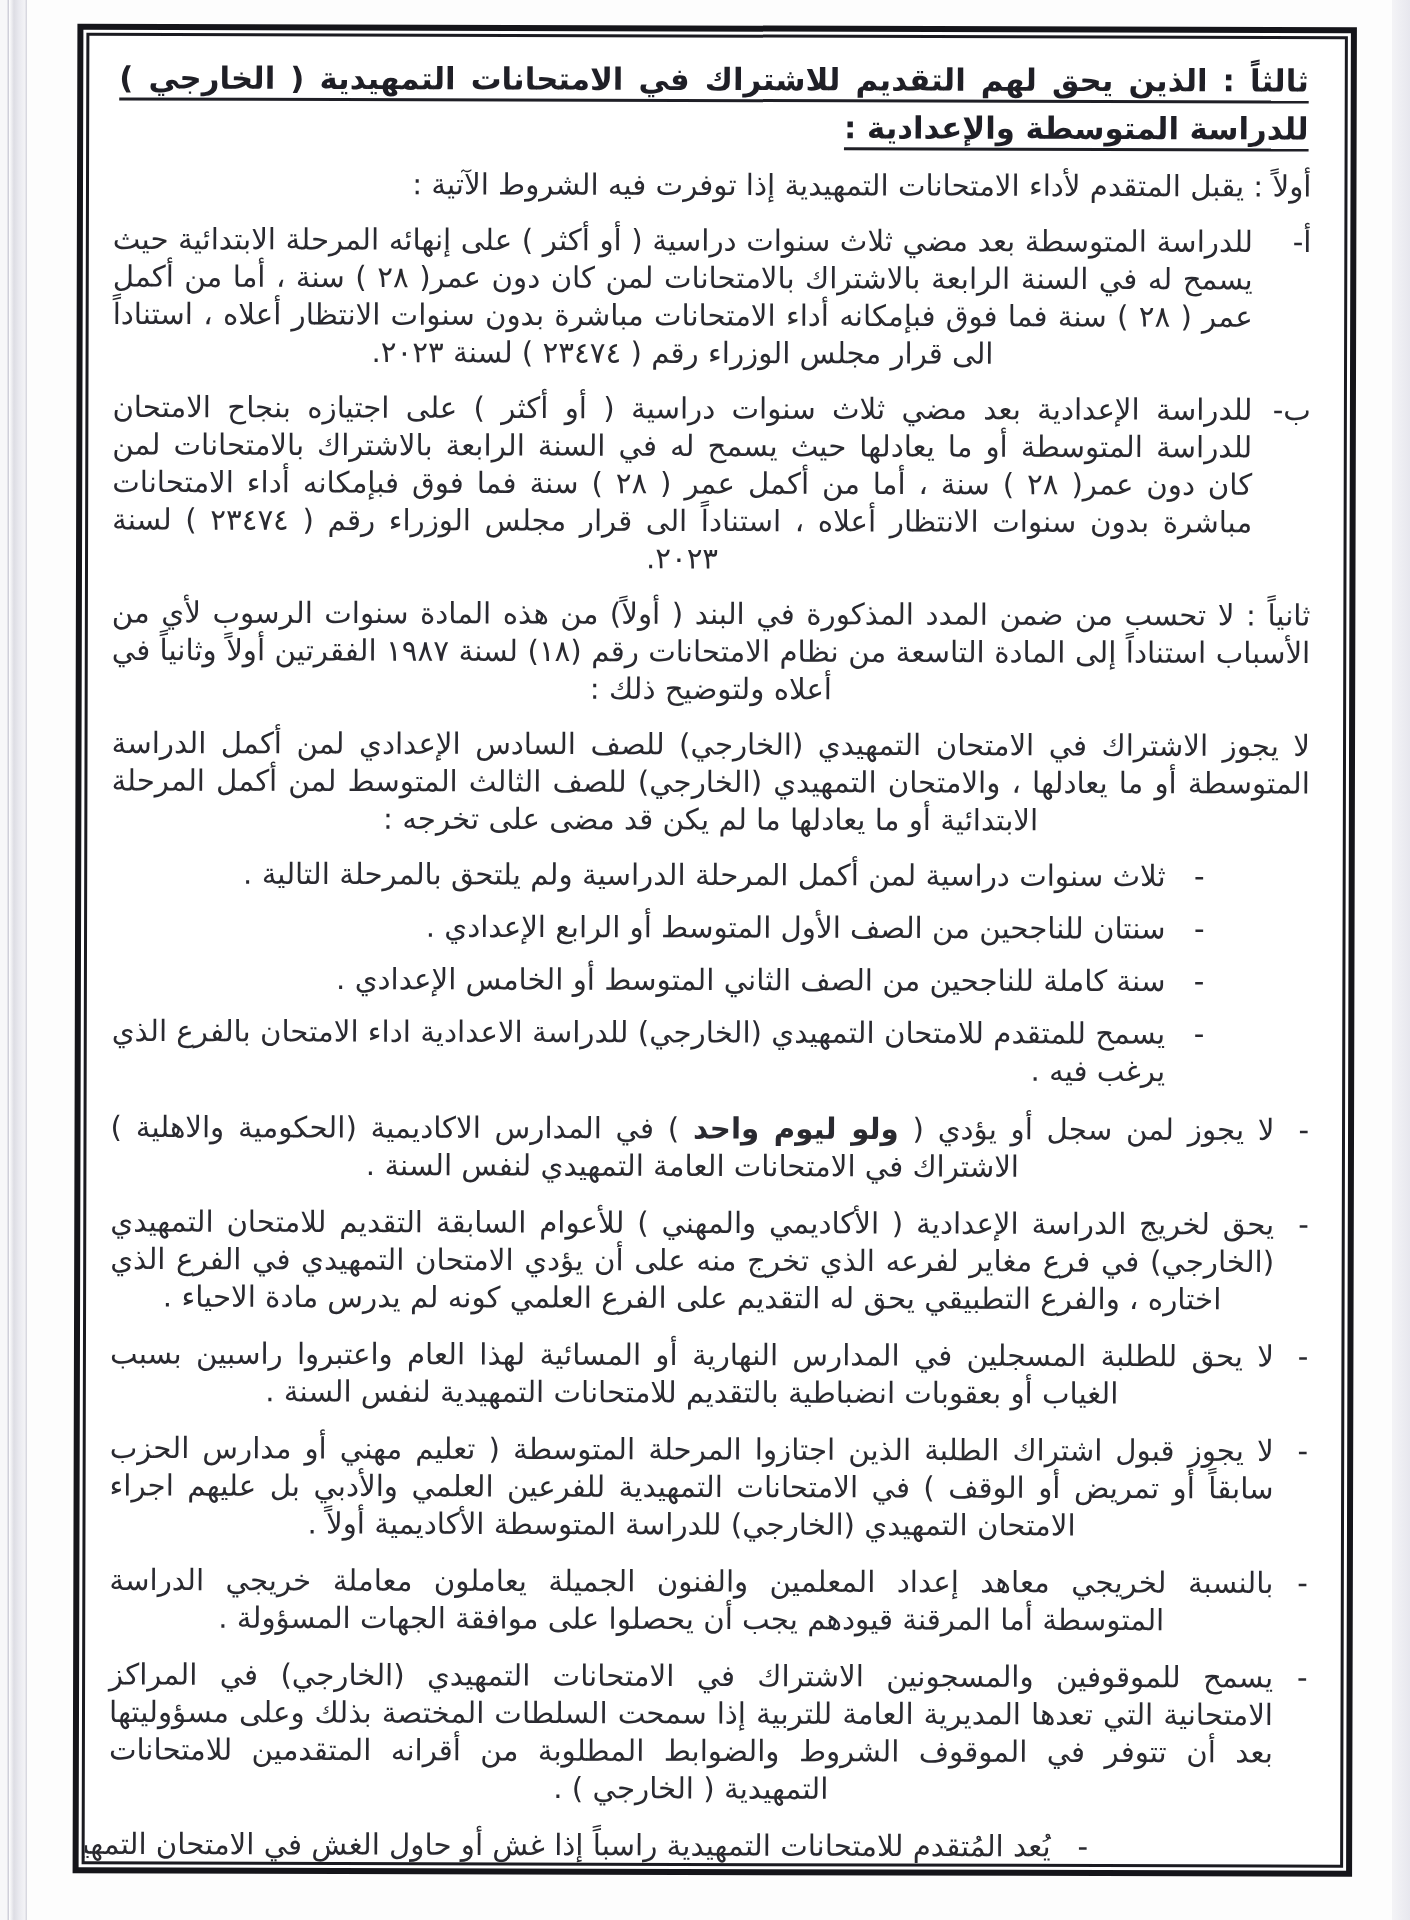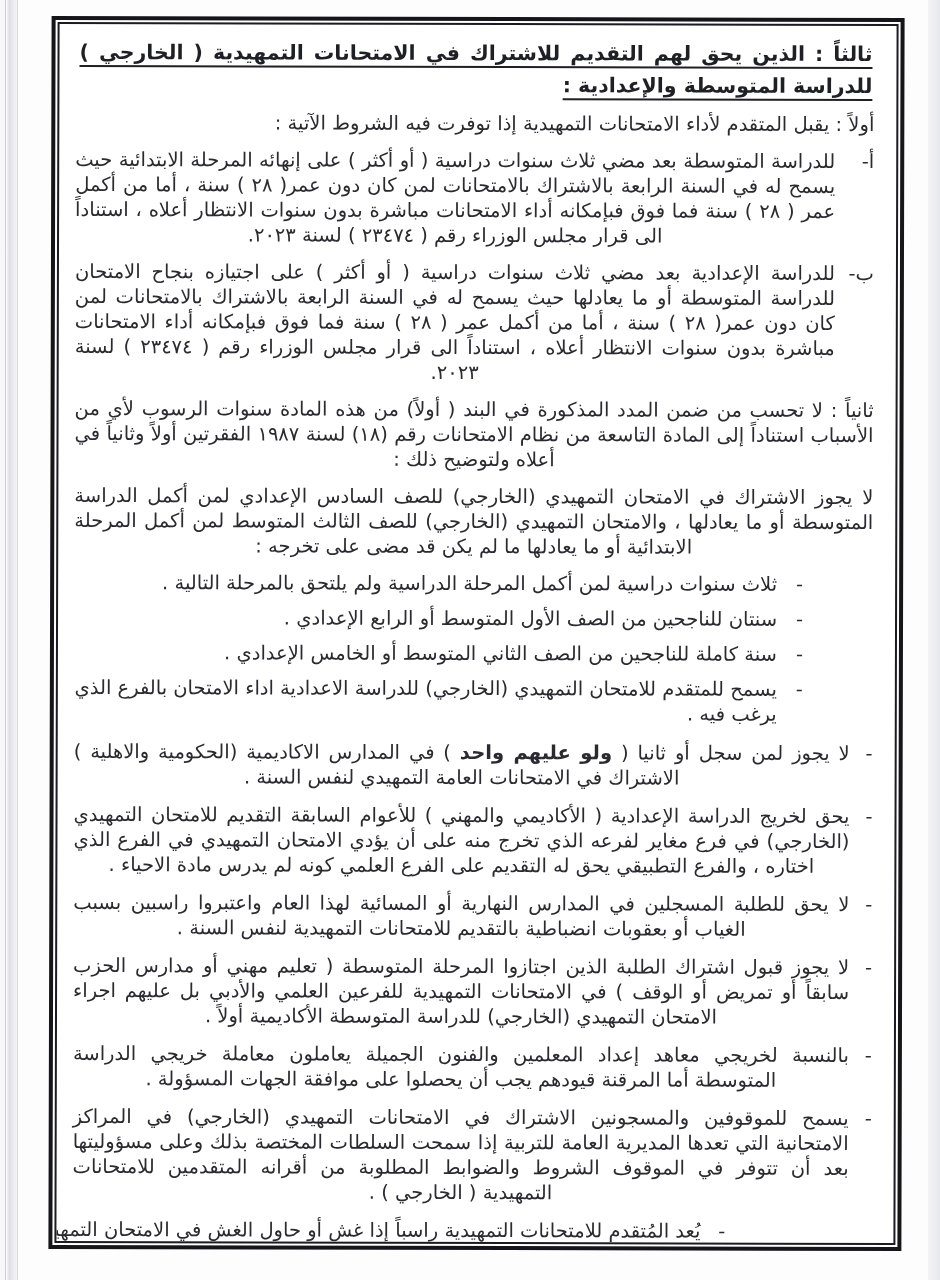--- a/index.html
+++ b/index.html
@@ -99,21 +99,21 @@
       </div>
       <div class="row t">
         <span class="dash">-</span>
         <span>يسمح للمتقدم للامتحان التمهيدي (الخارجي) للدراسة الاعدادية اداء الامتحان بالفرع الذي يرغب فيه .</span>
       </div>
     </div>
 
     <div class="rlist">
       <div class="row t">
         <span class="dash">-</span>
-        <div class="body"><span>لا يجوز لمن سجل أو ثانيا ( </span><span class="b">ولو عليهم واحد</span><span> ) في المدارس الاكاديمية (الحكومية والاهلية ) الاشتراك في الامتحانات العامة التمهيدي لنفس السنة .</span></div>
+        <div class="body"><span>لا يجوز لمن سجل أو يؤدي ( </span><span class="b">ولو ليوم واحد</span><span> ) في المدارس الاكاديمية (الحكومية والاهلية ) الاشتراك في الامتحانات العامة التمهيدي لنفس السنة .</span></div>
       </div>
       <div class="row t">
         <span class="dash">-</span>
         <div class="body">يحق لخريج الدراسة الإعدادية ( الأكاديمي والمهني ) للأعوام السابقة التقديم للامتحان التمهيدي (الخارجي) في فرع مغاير لفرعه الذي تخرج منه على أن يؤدي الامتحان التمهيدي في الفرع الذي اختاره ، والفرع التطبيقي يحق له التقديم على الفرع العلمي كونه لم يدرس مادة الاحياء .</div>
       </div>
       <div class="row t">
         <span class="dash">-</span>
         <div class="body">لا يحق للطلبة المسجلين في المدارس النهارية أو المسائية لهذا العام واعتبروا راسبين بسبب الغياب أو بعقوبات انضباطية بالتقديم للامتحانات التمهيدية لنفس السنة .</div>
       </div>
       <div class="row t">

